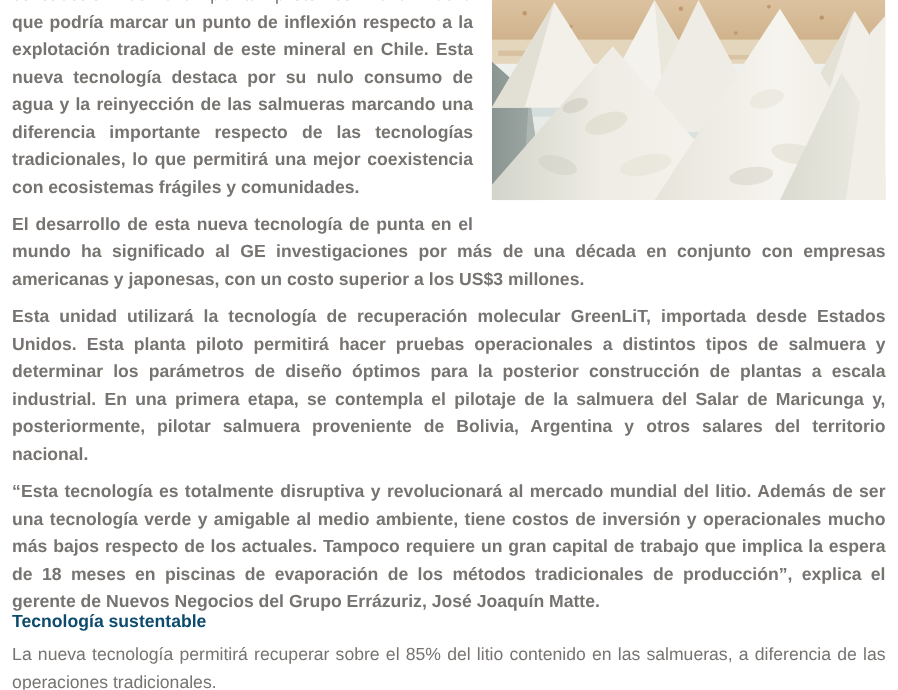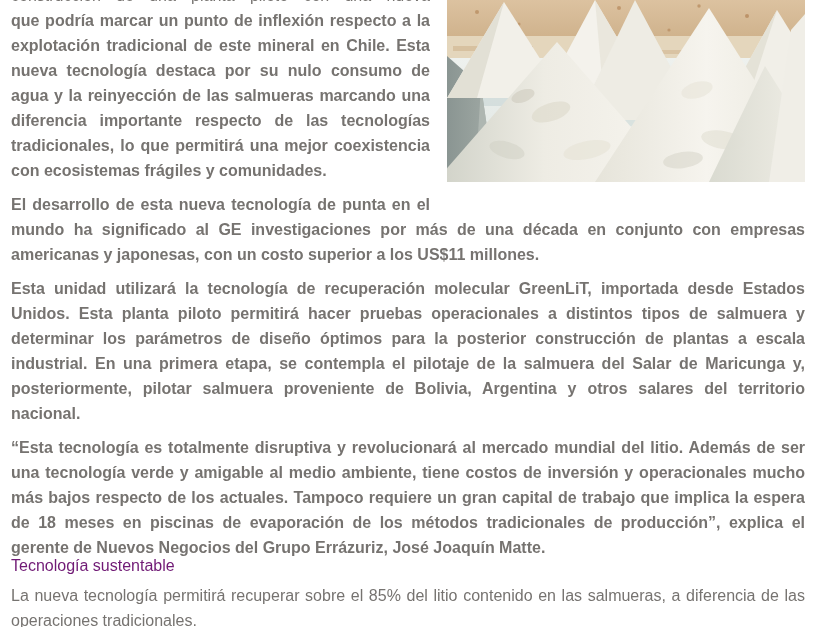--- a/index.html
+++ b/index.html
@@ -19,22 +19,22 @@
     width:358px;height:182px;
     margin:0 0 30px 17px;
     padding:0;border:0;
     overflow:hidden;
   }
   .photo svg{display:block;}
   .clip-top{height:8px;overflow:hidden;}
   .clip-top .inner{display:block;margin-top:-17px;}
   p.para{margin:0 0 9px 0;font-weight:bold;}
   h3.subheading{
-    font-size:16px;line-height:25px;font-weight:normal;
-    color:#701a75;margin:-16px 0 5px 0;text-align:left;
+    font-size:16px;line-height:25px;font-weight:bold;
+    color:#0c4a6e;margin:-16px 0 5px 0;text-align:left;
   }
   p.para-clipped{margin:0;}
 </style>
 </head>
 <body>
 
 <div class="article">
 
   <figure class="photo">
     <svg width="358" height="182" viewBox="0 0 358 182" xmlns="http://www.w3.org/2000/svg" role="img">
@@ -128,21 +128,21 @@
     </svg>
   </figure>
 
   <div class="clip-top">
     <span class="inner">construcción de una planta piloto con una nueva tecnología de extracción de litio,</span>
   </div>
 
   <p class="para">que podría marcar un punto de inflexión respecto a la explotación tradicional de este mineral en Chile. Esta nueva tecnología destaca por su nulo consumo de agua y la reinyección de las salmueras marcando una diferencia importante respecto de las tecnologías tradicionales, lo que permitirá una mejor coexistencia con ecosistemas frágiles y comunidades.</p>
 
 
-  <p class="para">El desarrollo de esta nueva tecnología de punta en el mundo ha significado al GE investigaciones por más de una década en conjunto con empresas americanas y japonesas, con un costo superior a los US$11 millones.</p>
+  <p class="para">El desarrollo de esta nueva tecnología de punta en el mundo ha significado al GE investigaciones por más de una década en conjunto con empresas americanas y japonesas, con un costo superior a los US$3 millones.</p>
 
   <p class="para">Esta unidad utilizará la tecnología de recuperación molecular GreenLiT, importada desde Estados Unidos. Esta planta piloto permitirá hacer pruebas operacionales a distintos tipos de salmuera y determinar los parámetros de diseño óptimos para la posterior construcción de plantas a escala industrial. En una primera etapa, se contempla el pilotaje de la salmuera del Salar de Maricunga y, posteriormente, pilotar salmuera proveniente de Bolivia, Argentina y otros salares del territorio nacional.</p>
 
   <p class="para">“Esta tecnología es totalmente disruptiva y revolucionará al mercado mundial del litio. Además de ser una tecnología verde y amigable al medio ambiente, tiene costos de inversión y operacionales mucho más bajos respecto de los actuales. Tampoco requiere un gran capital de trabajo que implica la espera de 18 meses en piscinas de evaporación de los métodos tradicionales de producción”, explica el gerente de Nuevos Negocios del Grupo Errázuriz, José Joaquín Matte.</p>
 
   <h3 class="subheading">Tecnología sustentable</h3>
 
   <p class="para-clipped">La nueva tecnología permitirá recuperar sobre el 85% del litio contenido en las salmueras, a diferencia de las operaciones tradicionales.</p>
 
 </div>

